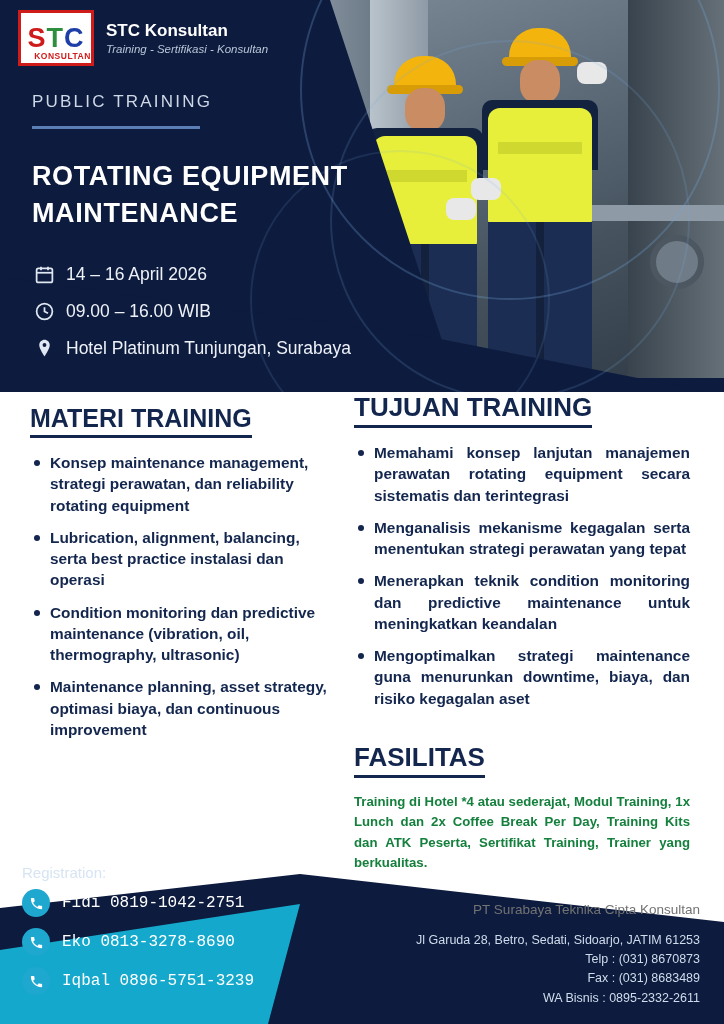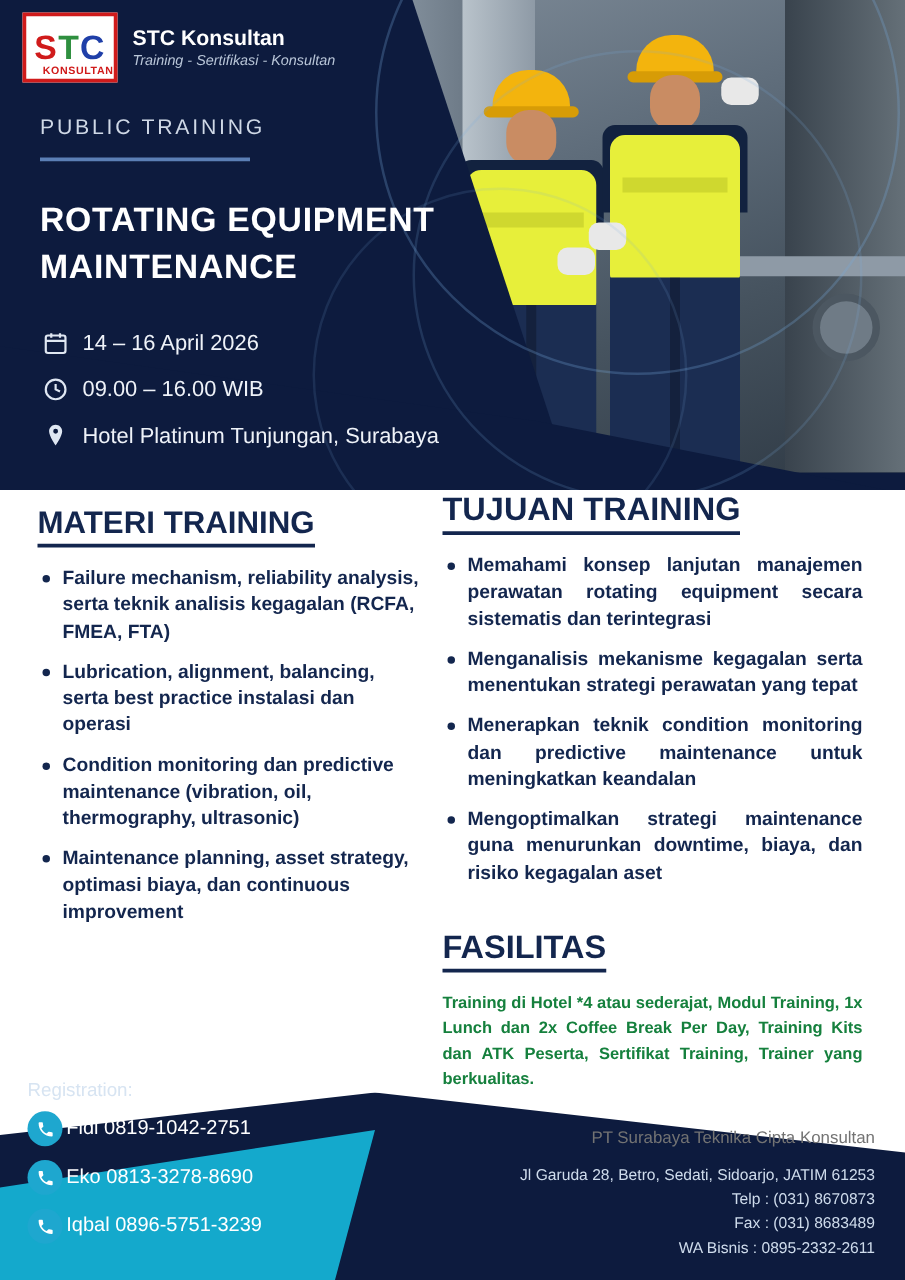--- a/index.html
+++ b/index.html
@@ -205,22 +205,22 @@
   }
   .footer-accent {
     position: absolute; left: 0; bottom: 0; width: 330px; height: 160px;
     background: #15b5d8;
     opacity: .92;
     clip-path: polygon(0 86px, 300px 40px, 268px 160px, 0 160px);
   }
   .reg-block { position: absolute; left: 22px; bottom: 18px; width: 330px; }
   .reg-title { color: #d7e4f2; font-size: 15px; margin-bottom: 8px; }
   .reg-row {
-    display: flex; align-items: center; gap: 3px;
-    color: #ffffff; font-size: 16px; margin-bottom: 11px;
+    display: flex; align-items: center; gap: 12px;
+    color: #ffffff; font-size: 16px; margin-bottom: 11px; font-family: Liberation Mono, monospace;
   }
   .phone-ico {
     width: 28px; height: 28px; border-radius: 50%;
     background: #1ea7cf; display:flex; align-items:center; justify-content:center;
     flex: 0 0 28px;
   }
   .company-block {
     position: absolute; right: 24px; bottom: 16px; text-align: right;
   }
   .company-name {
@@ -321,21 +321,21 @@
         <span>Hotel Platinum Tunjungan, Surabaya</span>
       </div>
     </div>
   </div>
 
   <div class="body">
 
     <div class="col-left">
       <h2 class="sec">MATERI TRAINING</h2>
       <ul class="points">
-        <li>Failure mechanism, reliability analysis, serta teknik analisis kegagalan (RCFA, FMEA, FTA)</li>
+        <li>Konsep maintenance management, strategi perawatan, dan reliability rotating equipment</li>
         <li>Lubrication, alignment, balancing, serta best practice instalasi dan operasi</li>
         <li>Condition monitoring dan predictive maintenance (vibration, oil, thermography, ultrasonic)</li>
         <li>Maintenance planning, asset strategy, optimasi biaya, dan continuous improvement</li>
       </ul>
     </div>
 
     <div class="col-right">
       <h2 class="sec right">TUJUAN TRAINING</h2>
       <ul class="points just">
         <li>Memahami konsep lanjutan manajemen perawatan rotating equipment secara sistematis dan terintegrasi</li>

